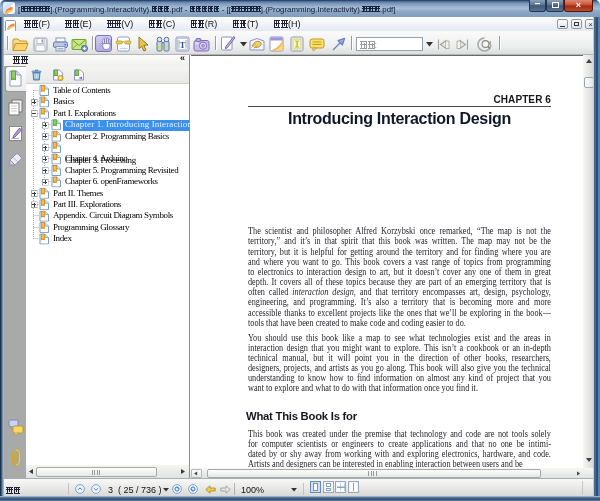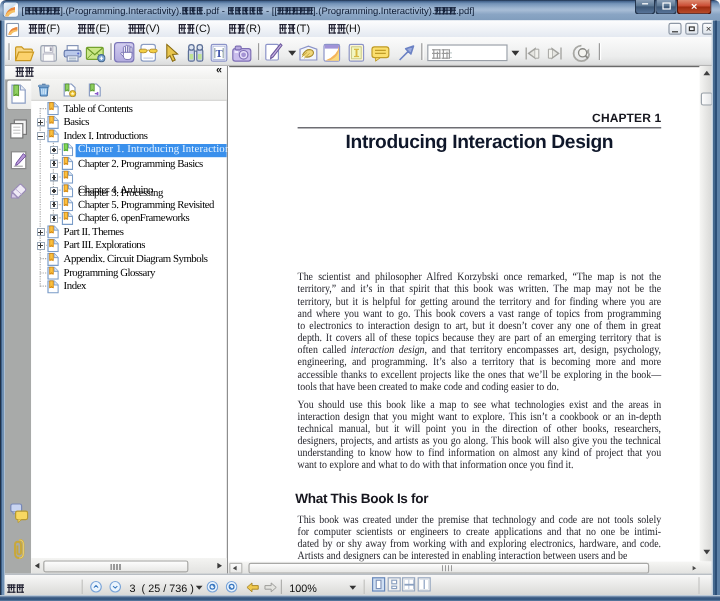--- a/index.html
+++ b/index.html
@@ -325,38 +325,38 @@
 <use href="#bm" x="25" y="81" width="10" height="11"></use>
 <use href="#bm" x="25" y="92.4" width="10" height="11"></use>
 <use href="#bm" x="13" y="103.8" width="10" height="11"></use>
 <use href="#bm" x="13" y="115.2" width="10" height="11"></use>
 <use href="#bm" x="13" y="126.7" width="10" height="11"></use>
 <use href="#bm" x="13" y="138.1" width="10" height="11"></use>
 <use href="#bm" x="13" y="149.5" width="10" height="11"></use>
 </svg>
 <div class="trow" style="left:53px;top:84.8px">Table of Contents</div>
 <div class="trow" style="left:53px;top:96.2px">Basics</div>
-<div class="trow" style="left:53px;top:107.6px">Index I. Introductions</div>
+<div class="trow" style="left:53px;top:107.6px">Part I. Explorations</div>
 <div class="trow" style="left:65px;top:119.1px;color:#e4f2ff;letter-spacing:.12px">Chapter 1. Introducing Interaction</div>
 <div class="trow" style="left:65px;top:130.5px">Chapter 2. Programming Basics</div>
 <div class="trow" style="left:65px;top:155px">Chapter 3. Processing</div>
 <div class="trow" style="left:65px;top:153.3px">Chapter 4. Arduino</div>
 <div class="trow" style="left:65px;top:164.8px">Chapter 5. Programming Revisited</div>
 <div class="trow" style="left:65px;top:176.2px">Chapter 6. openFrameworks</div>
 <div class="trow" style="left:53px;top:187.6px">Part II. Themes</div>
 <div class="trow" style="left:53px;top:199px">Part III. Explorations</div>
 <div class="trow" style="left:53px;top:210.4px">Appendix. Circuit Diagram Symbols</div>
 <div class="trow" style="left:53px;top:221.9px">Programming Glossary</div>
 <div class="trow" style="left:53px;top:233.3px">Index</div>
 </div>
 
 <div class="abs" id="doc" style="left:190px;top:55px;width:404px;height:423px;background:#fff"></div>
 <div class="abs" style="left:191px;top:55px;width:392px;height:1px;background:#6a6a6a"></div>
 <div id="doccontent">
-<div class="abs" style="left:248px;top:94px;width:303px;text-align:right;font-weight:bold;font-size:10px;letter-spacing:.1px;color:#16161e">CHAPTER 1</div>
+<div class="abs" style="left:248px;top:94px;width:303px;text-align:right;font-weight:bold;font-size:10px;letter-spacing:.1px;color:#16161e">CHAPTER 6</div>
 <div class="abs" style="left:248px;top:106px;width:303px;height:1px;background:#4a4a52"></div>
 <div class="abs" style="left:248px;top:110px;width:303px;text-align:center;font-weight:bold;font-size:16px;letter-spacing:-.3px;color:#0f172a">Introducing Interaction Design</div>
 <div class="para" style="top:226.3px">
 <div class="bl">The scientist and philosopher Alfred Korzybski once remarked, “The map is not the</div>
 <div class="bl">territory,” and it’s in that spirit that this book was written. The map may not be the</div>
 <div class="bl">territory, but it is helpful for getting around the territory and for finding where you are</div>
 <div class="bl">and where you want to go. This book covers a vast range of topics from programming</div>
 <div class="bl">to electronics to interaction design to art, but it doesn’t cover any one of them in great</div>
 <div class="bl">depth. It covers all of these topics because they are part of an emerging territory that is</div>
 <div class="bl">often called <i>interaction design</i>, and that territory encompasses art, design, psychology,</div>

